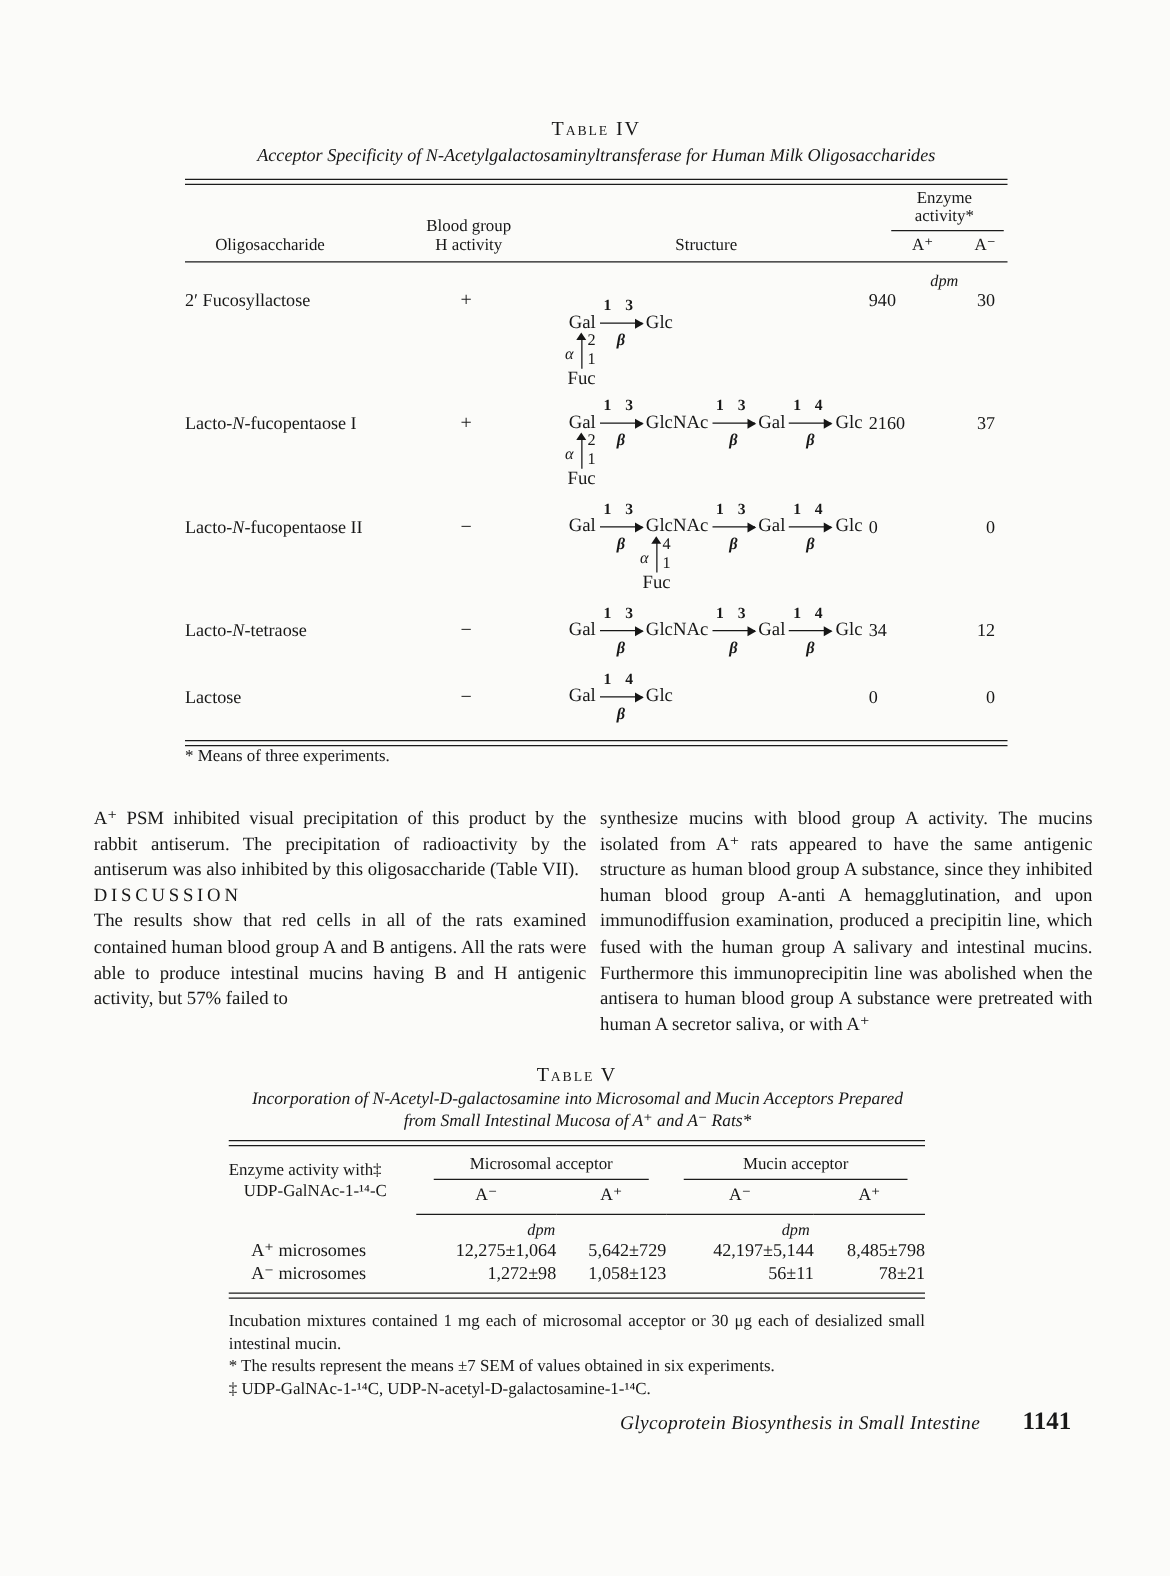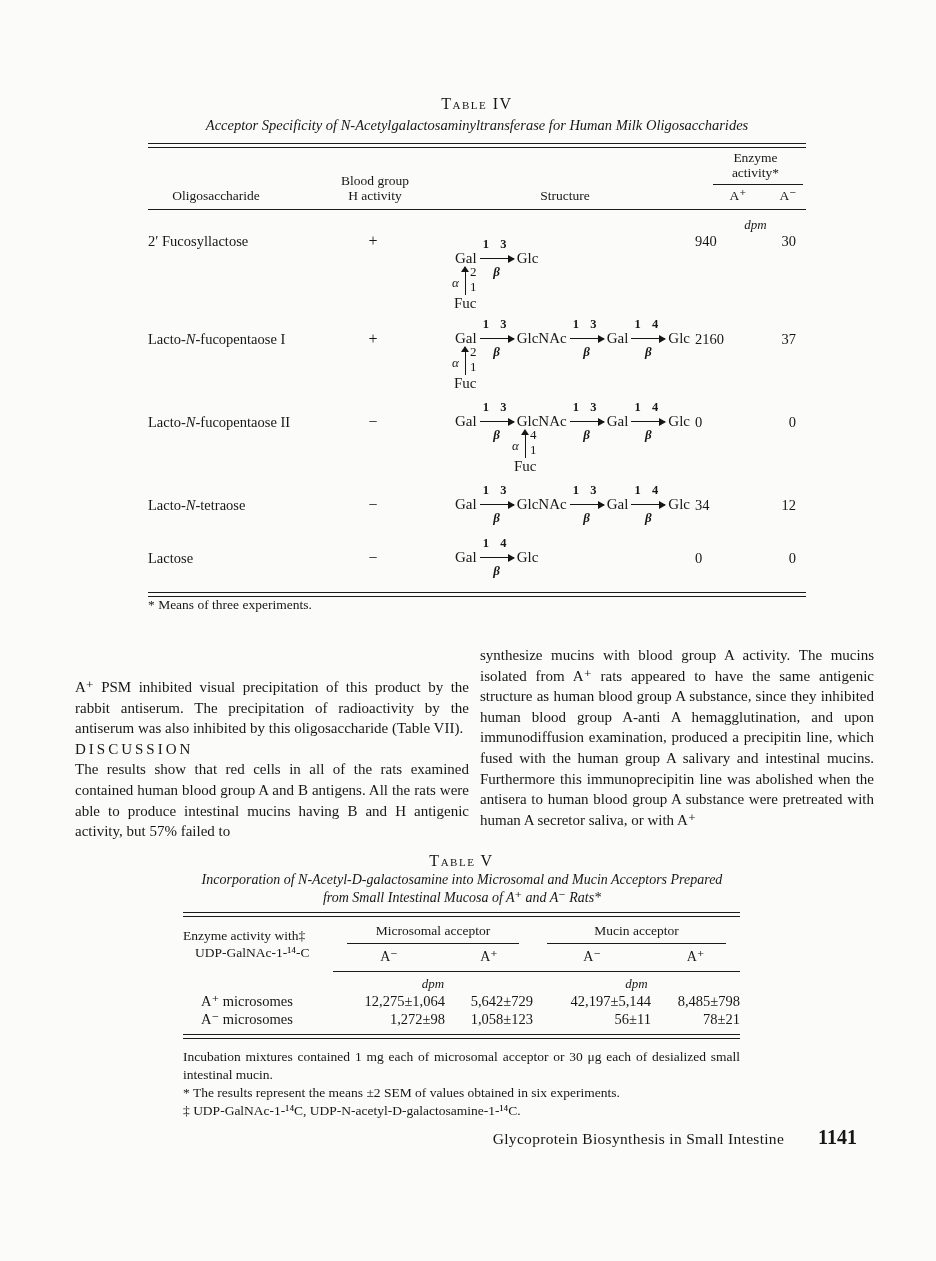--- a/index.html
+++ b/index.html
@@ -53,21 +53,21 @@
   .br-top{position:absolute;left:17px;top:-2px;}
   .br-bot{position:absolute;left:17px;top:13px;}
   .br-sugar{position:absolute;left:1px;top:29px;font-size:15px;font-style:normal;}
 
   .t4-notes{position:absolute;left:0;top:501px;width:658px;font-size:13.5px;line-height:17.5px;}
   .t4-notes p{margin:0;}
 
   
   .col{position:absolute;top:645px;width:394px;}
   .col p{margin:0;font-size:15px;line-height:20.6px;text-align:justify;}
-  .col-left{left:75px;margin-top:32px;}
+  .col-left{left:75px;}
   .col-right{left:480px;}
   .discussion{margin:8px 0 7px;text-align:center;font-size:15.5px;letter-spacing:3px;}
 
   
   .t5{position:absolute;left:183px;top:852px;width:557px;}
   .t5-title{text-align:center;font-variant:small-caps;font-size:16px;letter-spacing:1.5px;margin:0;}
   .t5-sub{text-align:center;font-style:italic;font-size:14px;line-height:18px;margin:1px 0 0;
     width:620px;margin-left:-31px;}
   .t5-ruletop,.t5-rulebot{height:3px;border-top:1.6px solid #1b1b1b;border-bottom:1px solid #1b1b1b;}
   .t5-ruletop{margin-top:5px;}
@@ -79,21 +79,21 @@
   .t5 .stub .s2{padding-left:12px;}
   .t5 .subhdr td{text-align:center;font-size:14px;padding:4px 0 6px;border-bottom:1.4px solid #1b1b1b;}
   .t5 .dpmrow td{font-style:italic;font-size:13px;text-align:center;padding-top:4px;}
   .t5 .datarow td{font-size:14.5px;text-align:right;padding-top:1px;}
   .t5 .datarow td.lbl{text-align:left;padding-left:18px;}
   .t5-notes{margin-top:9px;font-size:13.5px;line-height:18px;width:557px;}
   .t5-notes p{margin:0;text-align:justify;}
 
   
   .footer{position:absolute;top:1126px;left:0;width:857px;text-align:right;white-space:nowrap;}
-  .footer .rt{font-size:15.5px;letter-spacing:0.3px;}
+  .footer .rt{font-style:italic;font-size:15.5px;letter-spacing:0.3px;}
   .footer .pn{font-size:20px;font-weight:600;margin-left:30px;}
 </style>
 </head>
 <body>
 
 <div class="page">
 
   <div class="t4">
     <div class="t4-title">Table IV</div>
     <div class="t4-sub">Acceptor Specificity of N-Acetylgalactosaminyltransferase for Human Milk Oligosaccharides</div>
@@ -337,21 +337,21 @@
           <td>1,058±123</td>
           <td>56±11</td>
           <td>78±21</td>
         </tr>
       </tbody>
     </table>
     <div class="t5-rulebot" style="margin-top:6px"></div>
 
     <div class="t5-notes">
       <p>Incubation mixtures contained 1 mg each of microsomal acceptor or 30 μg each of desialized small intestinal mucin.</p>
-      <p>* The results represent the means ±2 SEM of values obtained in six experiments.</p>
+      <p>* The results represent the means ±7 SEM of values obtained in six experiments.</p>
       <p>‡ UDP-GalNAc-1-¹⁴C, UDP-N-acetyl-D-galactosamine-1-¹⁴C.</p>
     </div>
   </div>
 
   <div class="footer">
     <span class="rt">Glycoprotein Biosynthesis in Small Intestine</span>
     <span class="pn">1141</span>
   </div>
 
 </div>

